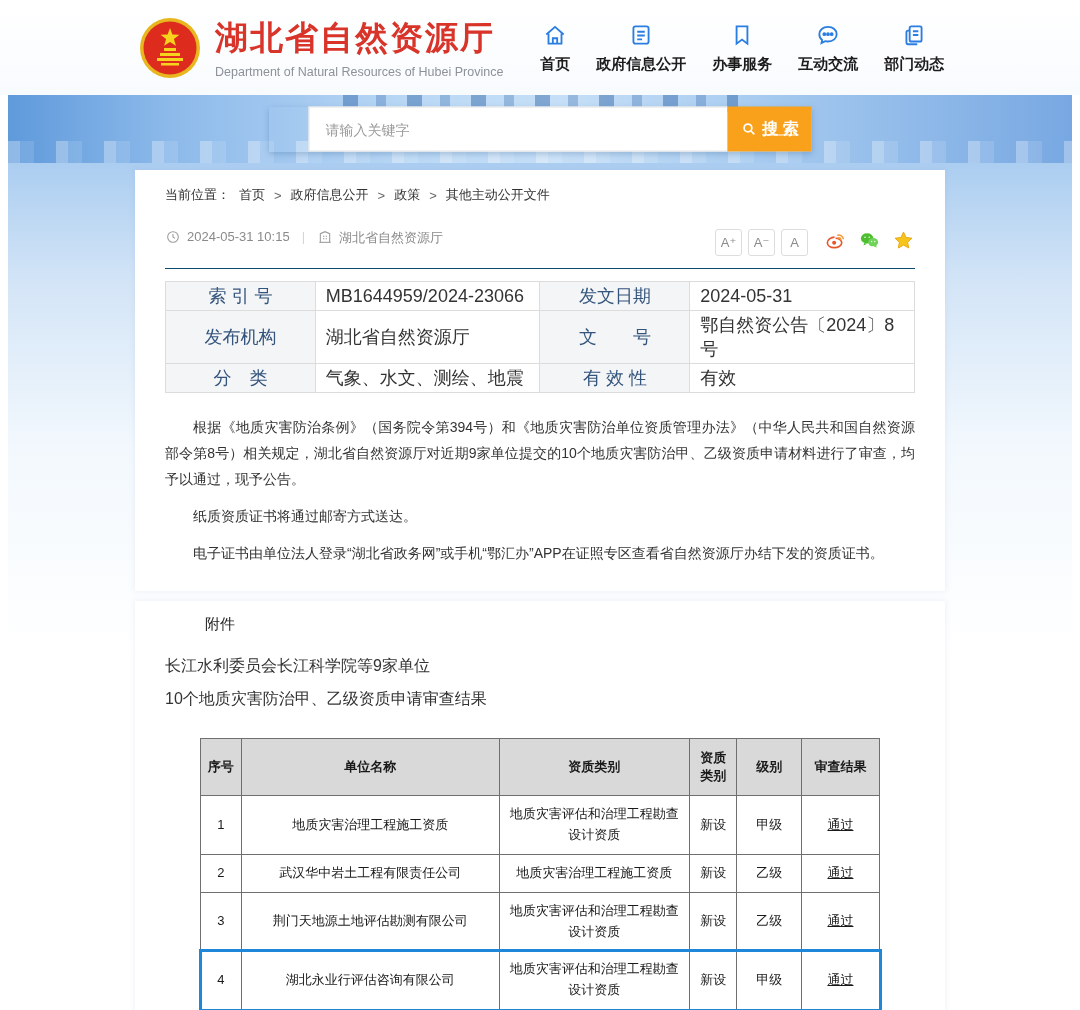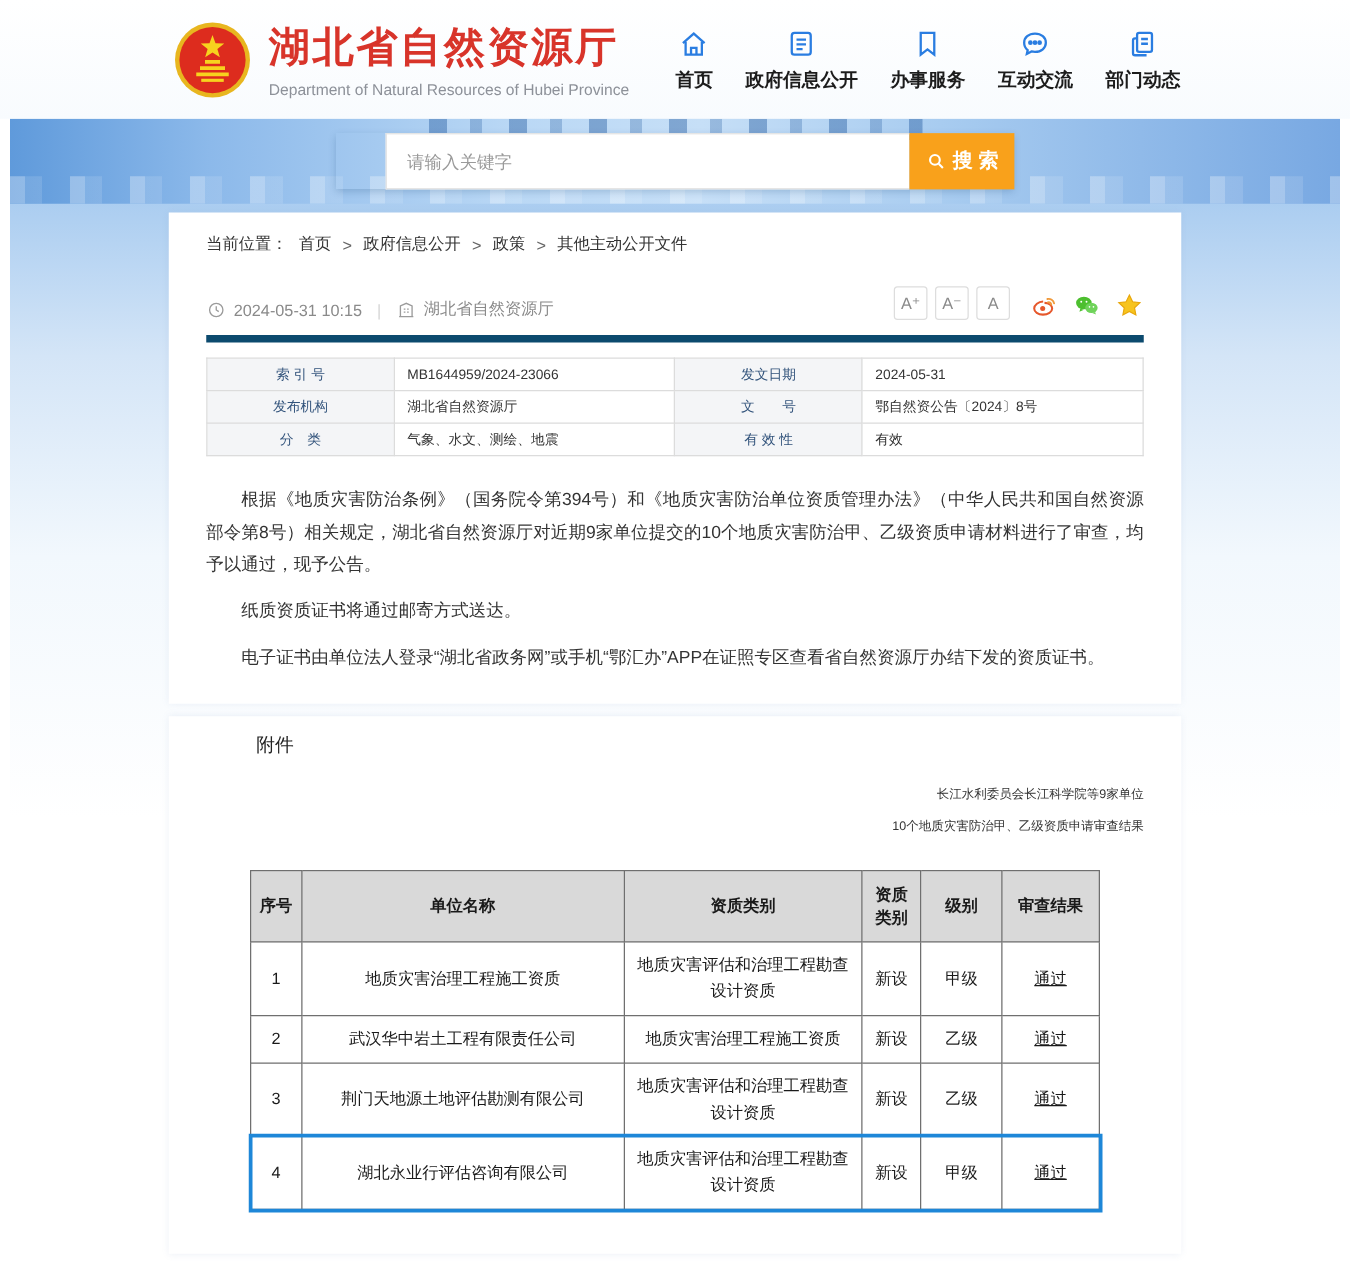--- a/index.html
+++ b/index.html
@@ -31,55 +31,55 @@
     background:repeating-linear-gradient(90deg, rgba(32,88,158,.6) 0 15px, transparent 15px 33px, rgba(32,88,158,.4) 33px 43px, transparent 43px 64px); }
   .hero-skyline { position:absolute; bottom:0; left:0; right:0; height:22px;
     background:repeating-linear-gradient(90deg, rgba(255,255,255,.30) 0 12px, rgba(255,255,255,.12) 12px 26px, transparent 26px 48px); }
   .search-box { position:absolute; left:50%; top:50%; transform:translate(-50%,-50%);
     display:flex; width:543px; height:45px; box-shadow:0 2px 6px rgba(25,70,125,.25);padding-left:40px; }
   .search-input { flex:1; border:1px solid #e2e2e2; border-right:none; padding:0 16px; font-size:14px; color:#333; outline:none;
     font-family:"Liberation Sans","DejaVu Sans",sans-serif; }
   .search-input::placeholder { color:#9a9a9a; }
   .search-btn { width:84px; background:#f9a11b; border:none; color:#fff; font-size:16px; font-weight:bold;
     display:flex; align-items:center; justify-content:center; gap:5px; cursor:pointer;
-    font-family:"Liberation Sans","DejaVu Sans",sans-serif; }
+    font-family:"Liberation Sans","DejaVu Sans",sans-serif;text-decoration:underline; }
   .search-btn svg { width:17px; height:17px; }
 
   
   .card { position:relative; z-index:2; width:810px; margin:0 auto; background:#fff; box-shadow:0 0 6px rgba(110,145,190,.14); }
   .card1 { margin-top:7px; padding:16px 30px 14px; }
   .card2 { margin-top:10px; padding:14px 30px 30px; min-height:430px; }
 
-  .breadcrumb { font-size:13px; color:#333; display:flex; align-items:flex-end; gap:9px; }
+  .breadcrumb { font-size:13px; color:#333; display:flex; align-items:center; gap:9px; }
   .crumb { cursor:pointer; }
   .crumb-sep { color:#666; }
 
   .article-title { margin-top:28px; text-align:center; font-size:17.5px; font-weight:bold; color:#a53b2c; white-space:nowrap; }
 
-  .date-row { margin-top:25px; display:flex; align-items:flex-end; font-size:13px; color:#8a8a8a; padding-bottom:12px; border-bottom:6px solid #0c4a6e; }
+  .date-row { margin-top:25px; display:flex; align-items:flex-start; font-size:13px; color:#8a8a8a; padding-bottom:12px; border-bottom:1px solid #0c4a6e; }
   .date-row .mini-icon { width:16px; height:16px; margin-right:6px; }
   .date-row .mini-icon svg { width:16px; height:16px; display:block; }
   .pipe { margin:0 12px; color:#d5d5d5; }
   .font-controls { margin-left:auto; display:flex; gap:6px; }
   .font-btn { width:27px; height:27px; border:1px solid #ddd; border-radius:3px; background:#fff; color:#8a8a8a; font-size:13px;
     display:flex; align-items:center; justify-content:center; cursor:pointer; font-family:"Liberation Sans","DejaVu Sans",sans-serif; }
   .share-icons { display:flex; gap:11px; margin-left:16px; align-items:center; }
   .share-icon { width:23px; height:23px; cursor:pointer; }
   .share-icon svg { width:23px; height:23px; display:block; }
 
-  .meta-table { width:100%; border-collapse:collapse; margin-top:12px; font-size:11px; table-layout:fixed; }
+  .meta-table { width:100%; border-collapse:collapse; margin-top:12px; font-size:18px; table-layout:fixed; }
   .meta-table td { border:1px solid #dcdcdc; height:26px; padding:2px 10px; }
   .meta-label { width:20%; background:#f4f5f7; color:#33547c; text-align:center; }
   .meta-value { width:30%; color:#333; }
 
   .paragraphs { margin-top:22px; }
   .para { font-size:14px; color:#333; line-height:1.85; text-indent:2em; text-align:justify; margin-bottom:11px; }
 
   .attachment-label { font-size:15px; color:#222; margin-left:40px; }
-  .att-line { text-align:right; font-size:10px; color:#333; }
+  .att-line { text-align:left; font-size:16px; color:#333; }
   .att-line1 { margin-top:22px; }
   .att-line2 { margin-top:12px; }
 
   .result-table-wrap { width:680px; margin:28px auto 0; }
   .result-table { width:100%; border-collapse:collapse; font-size:13px; color:#1a1a1a; table-layout:fixed; }
   .result-table th { background:#d9d9d9; border:1px solid #6f6f6f; font-weight:bold; padding:10px 4px; }
   .result-table td { border:1px solid #6f6f6f; text-align:center; padding:8px 6px; line-height:1.6; background:#fff; }
   .result-table tr.highlight { outline:3px solid #1e87d8; outline-offset:-1px; }
   .result-link { text-decoration:underline; color:#1a1a1a; cursor:pointer; }
 </style>

